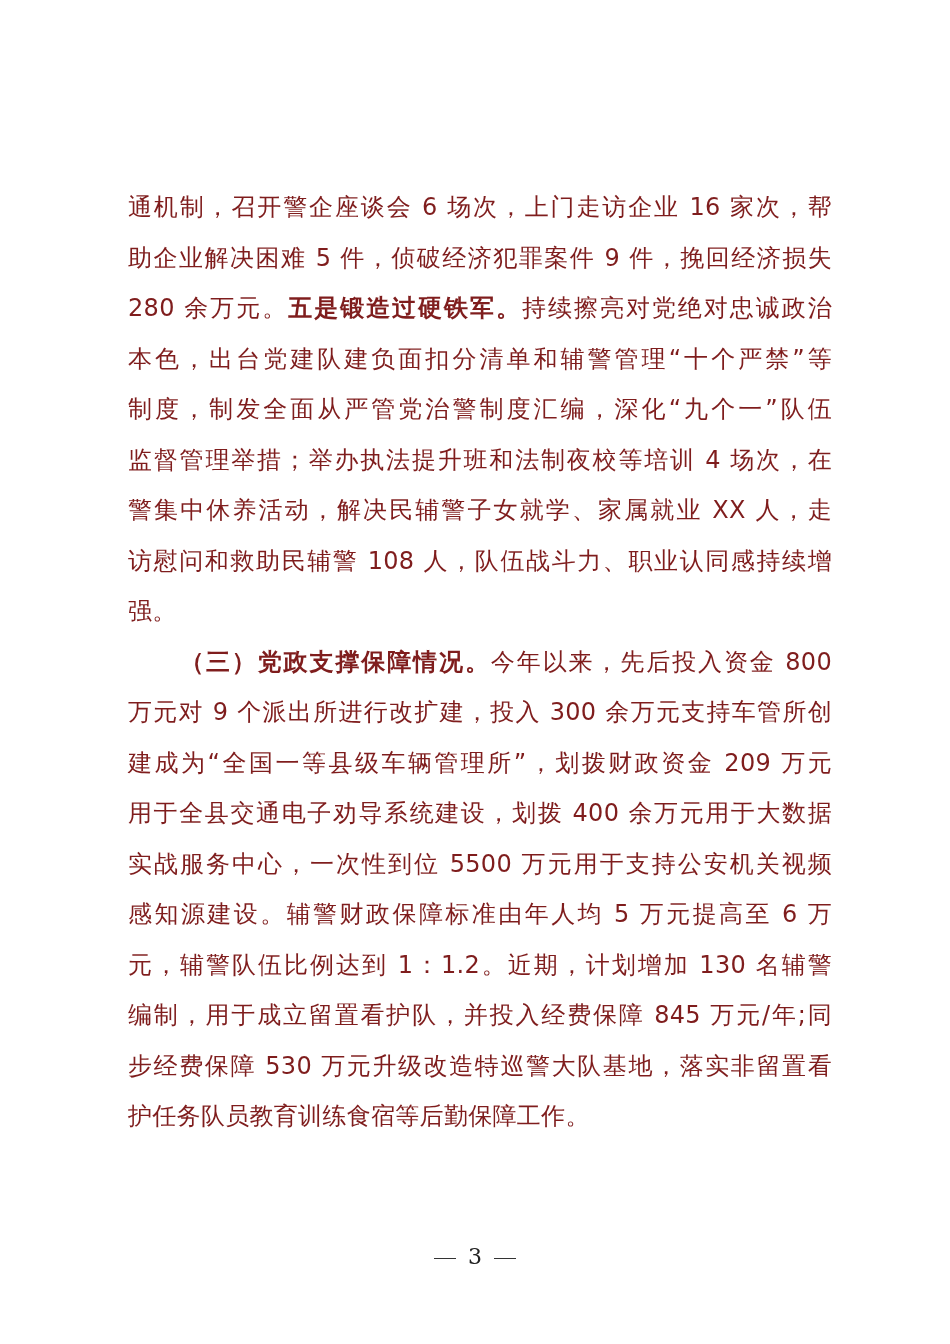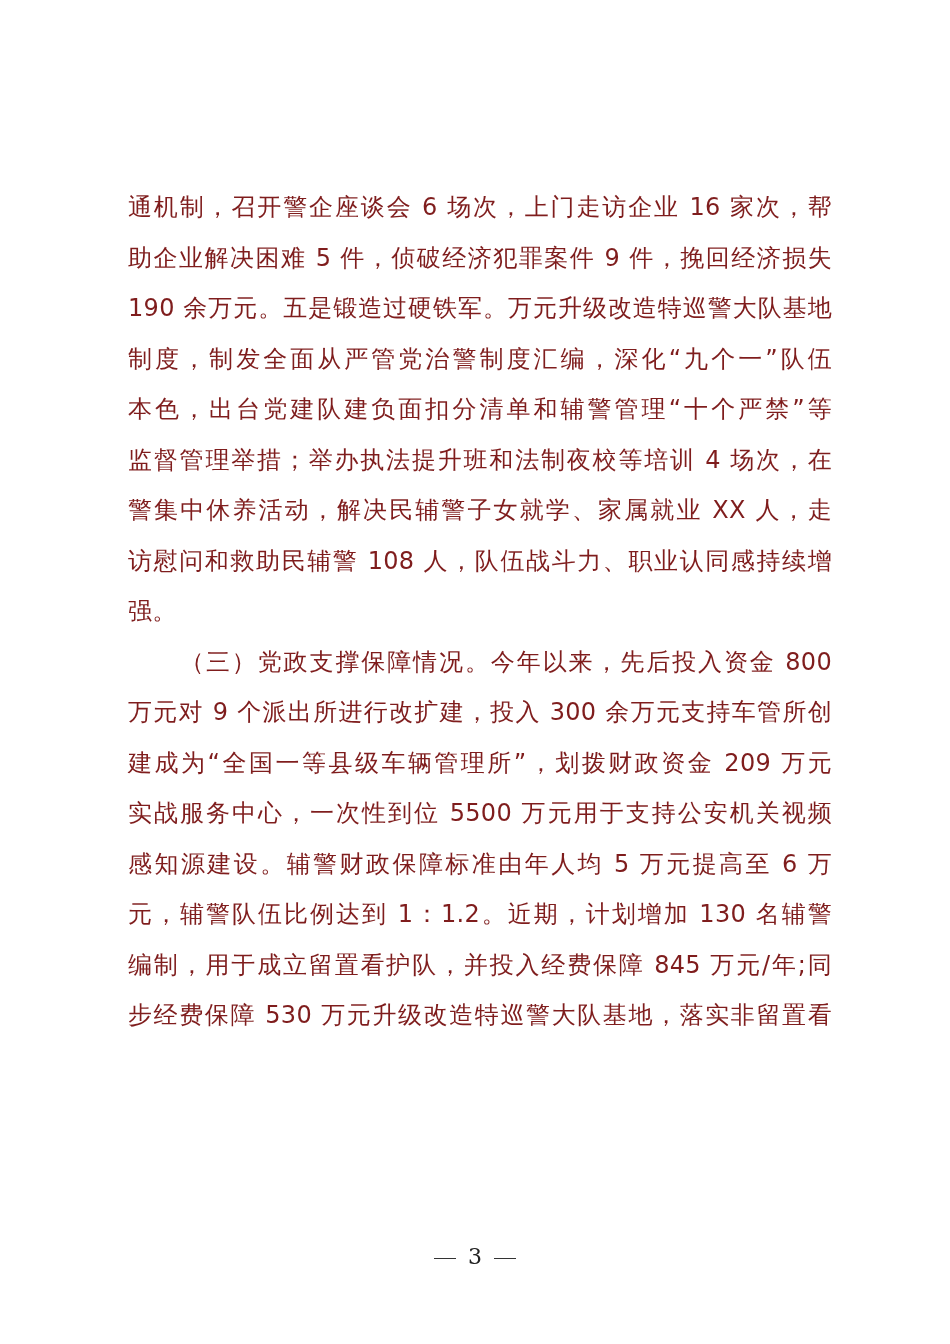--- a/index.html
+++ b/index.html
@@ -6,49 +6,51 @@
   body { width: 950px; height: 1344px; position: relative; overflow: hidden; }
   .page {
     position: absolute; left: 128px; top: 182px; width: 704px;
     font-family: "DejaVu Sans", "Liberation Sans", sans-serif;
     font-size: 24px; line-height: 50.5px; color: #7f1d1d;
     text-align: justify; letter-spacing: 0.3px;
   }
   .line { display: block; white-space: nowrap; height: 50.5px; text-align-last: justify; text-align: justify; }
   .line.last { text-align-last: left; }
   .indent { padding-left: 52px; }
-  b { font-weight: normal; }
+  b { font-weight: bold; }
   .footer {
     position: absolute; left: 0; width: 950px; top: 1244px; text-align: center;
     font-family: "DejaVu Serif", "Liberation Serif", serif; font-size: 22px; color: #222;
   }
   .dash { display: inline-block; width: 22px; height: 1px; background: #333; vertical-align: middle; margin: 0 12px; }
 </style>
 </head>
 <body>
 
 <div class="page">
   <div>
     <span class="line">通机制，召开警企座谈会 6 场次，上门走访企业 16 家次，帮</span>
     <span class="line">助企业解决困难 5 件，侦破经济犯罪案件 9 件，挽回经济损失</span>
-    <span class="line"><span>190 余万元。</span><b>五是锻造过硬铁军。</b><span>万元升级改造特巡警大队基地</span></span>
+    <span class="line"><span>280 余万元。</span><b>五是锻造过硬铁军。</b><span>持续擦亮对党绝对忠诚政治</span></span>
+    <span class="line">本色，出台党建队建负面扣分清单和辅警管理“十个严禁”等</span>
     <span class="line">制度，制发全面从严管党治警制度汇编，深化“九个一”队伍</span>
-    <span class="line">本色，出台党建队建负面扣分清单和辅警管理“十个严禁”等</span>
     <span class="line">监督管理举措；举办执法提升班和法制夜校等培训 4 场次，在</span>
     <span class="line">警集中休养活动，解决民辅警子女就学、家属就业 XX 人，走</span>
     <span class="line">访慰问和救助民辅警 108 人，队伍战斗力、职业认同感持续增</span>
     <span class="line last">强。</span>
   </div>
   <div>
     <span class="line indent"><b>（三）党政支撑保障情况。</b><span>今年以来，先后投入资金 800</span></span>
     <span class="line">万元对 9 个派出所进行改扩建，投入 300 余万元支持车管所创</span>
     <span class="line">建成为“全国一等县级车辆管理所”，划拨财政资金 209 万元</span>
+    <span class="line">用于全县交通电子劝导系统建设，划拨 400 余万元用于大数据</span>
     <span class="line">实战服务中心，一次性到位 5500 万元用于支持公安机关视频</span>
     <span class="line">感知源建设。辅警财政保障标准由年人均 5 万元提高至 6 万</span>
     <span class="line">元，辅警队伍比例达到 1：1.2。近期，计划增加 130 名辅警</span>
     <span class="line">编制，用于成立留置看护队，并投入经费保障 845 万元/年;同</span>
     <span class="line">步经费保障 530 万元升级改造特巡警大队基地，落实非留置看</span>
+    <span class="line last">护任务队员教育训练食宿等后勤保障工作。</span>
   </div>
 </div>
 
 <div class="footer">
   <span class="dash"></span><span>3</span><span class="dash"></span>
 </div>
 
 </body></html>

